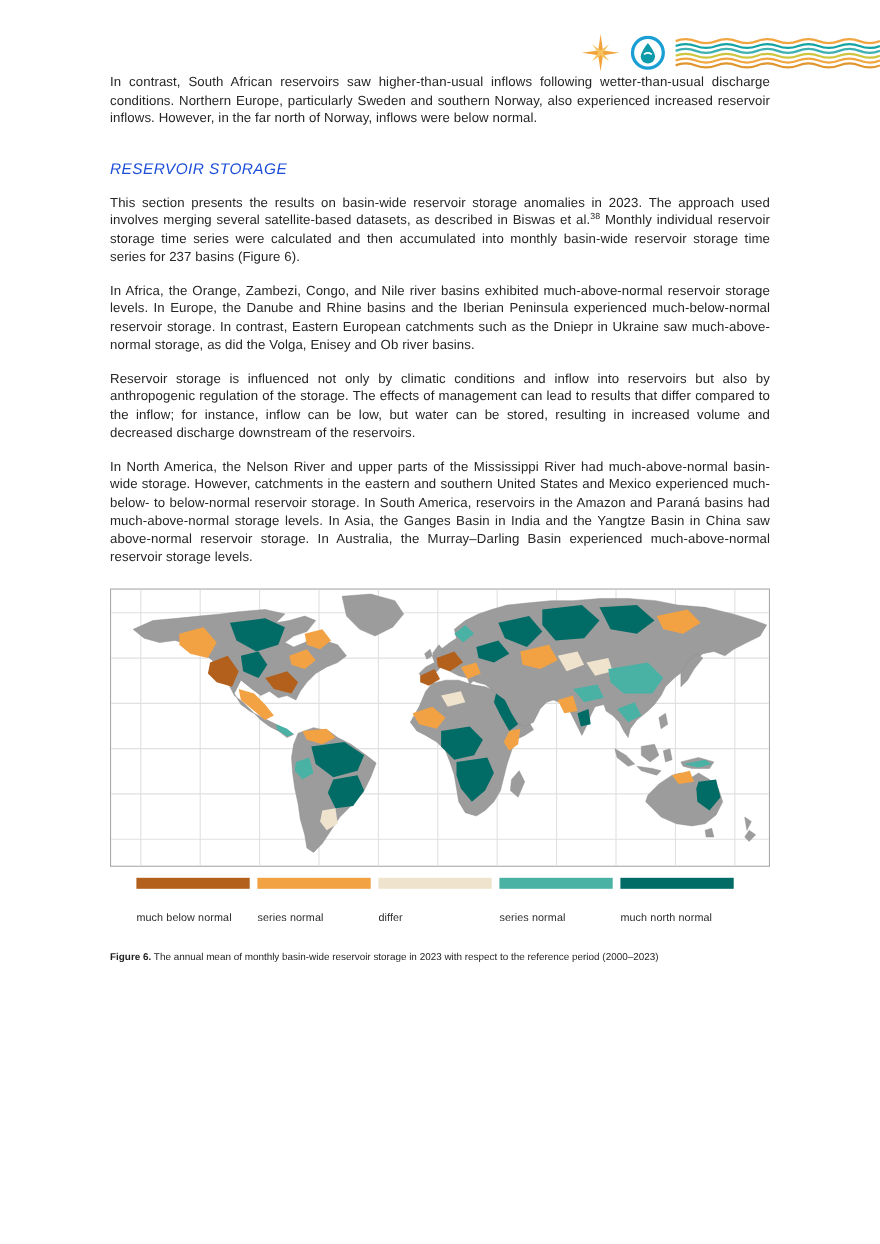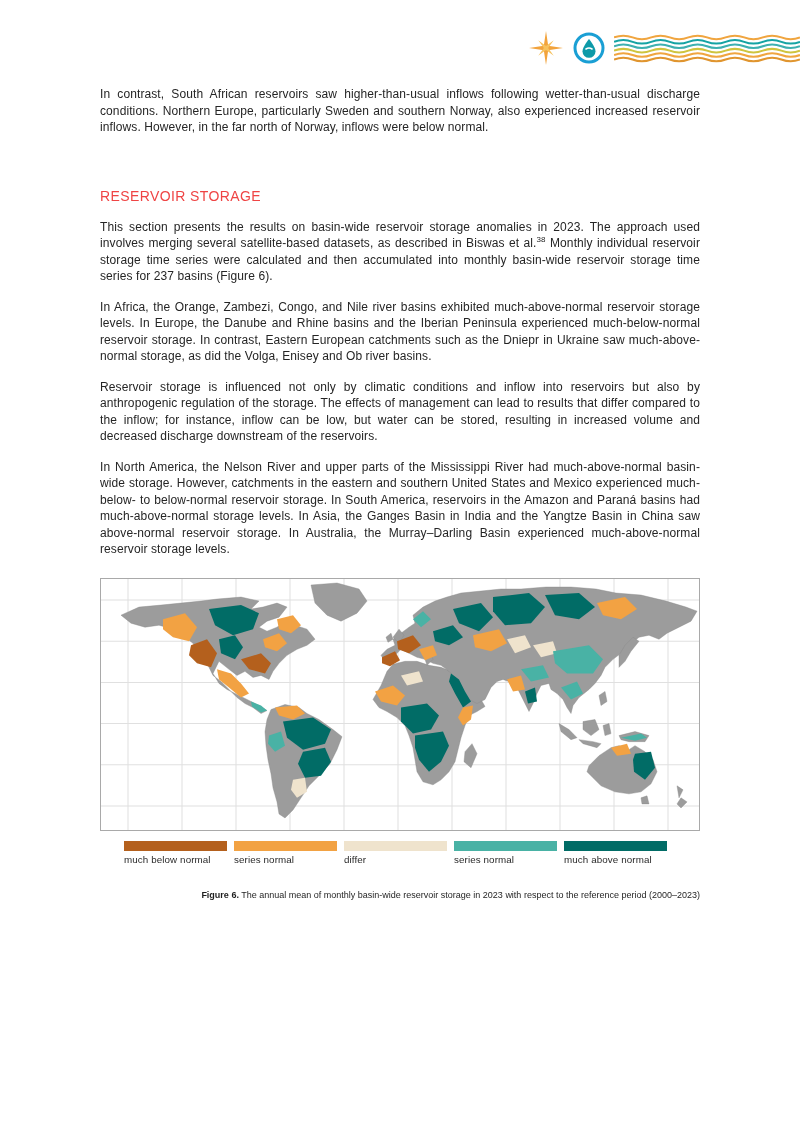--- a/index.html
+++ b/index.html
@@ -11,30 +11,31 @@
     color:#252525;
     overflow:hidden;
   }
   
   .logo{position:absolute;top:30px;left:528px;right:0;height:36px;display:flex;align-items:center;gap:9px;}
   .logo .sun{width:36px;height:36px;flex:0 0 auto;}
   .logo .drop{width:32px;height:32px;flex:0 0 auto;}
   .logo .waves{flex:1 1 auto;height:30px;}
   
   .content{position:absolute;top:0;left:100px;width:600px;}
-  .content{padding-top:86px;}
+  .content{padding-top:66px;}
   .para{
     margin:0 0 14px 0;
     font-size:12px;line-height:16.5px;
     text-align:justify;letter-spacing:0.1px;
   }
   .section-heading{
-    margin:52px 0 15px 0;
+    margin:29px 0 15px 0;
     font-size:14px;font-weight:400;letter-spacing:0.4px;
-    color:#ef4444;
+    color:#1d4ed8;
+    font-style:italic;
   }
   sup{font-size:8px;line-height:0;}
   
   .figure-box{
     margin-top:20px;
     width:600px;height:253px;
     border:1px solid #a9a9a9;
     box-sizing:border-box;
     background:#ffffff;
   }
@@ -46,25 +47,25 @@
   .ma{fill:var(--c-ma,#016c66);}
   
   .legend{
     margin-top:10px;
     width:600px;box-sizing:border-box;
     padding-left:24px;
     display:flex;gap:7px;
   }
   .legend-item{width:103px;flex:0 0 auto;}
   .swatch{width:100%;height:10px;background:#ccc;}
-  .legend-label{margin-top:3px;font-size:9.8px;color:#2a2a2a;letter-spacing:0.1px;}
+  .legend-label{margin-top:21px;font-size:9.8px;color:#2a2a2a;letter-spacing:0.1px;}
   
   .caption{
     margin-top:24px;width:600px;
-    text-align:right;font-size:9px;color:#1f1f1f;line-height:12px;
+    text-align:left;font-size:9px;color:#1f1f1f;line-height:12px;
   }
   .caption-label{font-weight:bold;}
   
   .page-number{
     position:absolute;left:0;right:0;bottom:38px;
     text-align:center;font-size:11.5px;color:#222;
   }
 </style>
 </head>
 <body>
@@ -214,21 +215,21 @@
       <div class="legend-item">
         <div class="swatch" style="background: rgb(239, 227, 205);"></div>
         <div class="legend-label">differ</div>
       </div>
       <div class="legend-item">
         <div class="swatch" style="background: rgb(73, 178, 165);"></div>
         <div class="legend-label">series normal</div>
       </div>
       <div class="legend-item">
         <div class="swatch" style="background: rgb(1, 108, 102);"></div>
-        <div class="legend-label">much above normal</div>
+        <div class="legend-label">much north normal</div>
       </div>
     </div>
 
     <div class="caption">
       <span class="caption-label">Figure 6.</span><span> The annual mean of monthly basin-wide reservoir storage in 2023 with respect to the reference period (2000–2023)</span>
     </div>
 
   </div>
 
 

